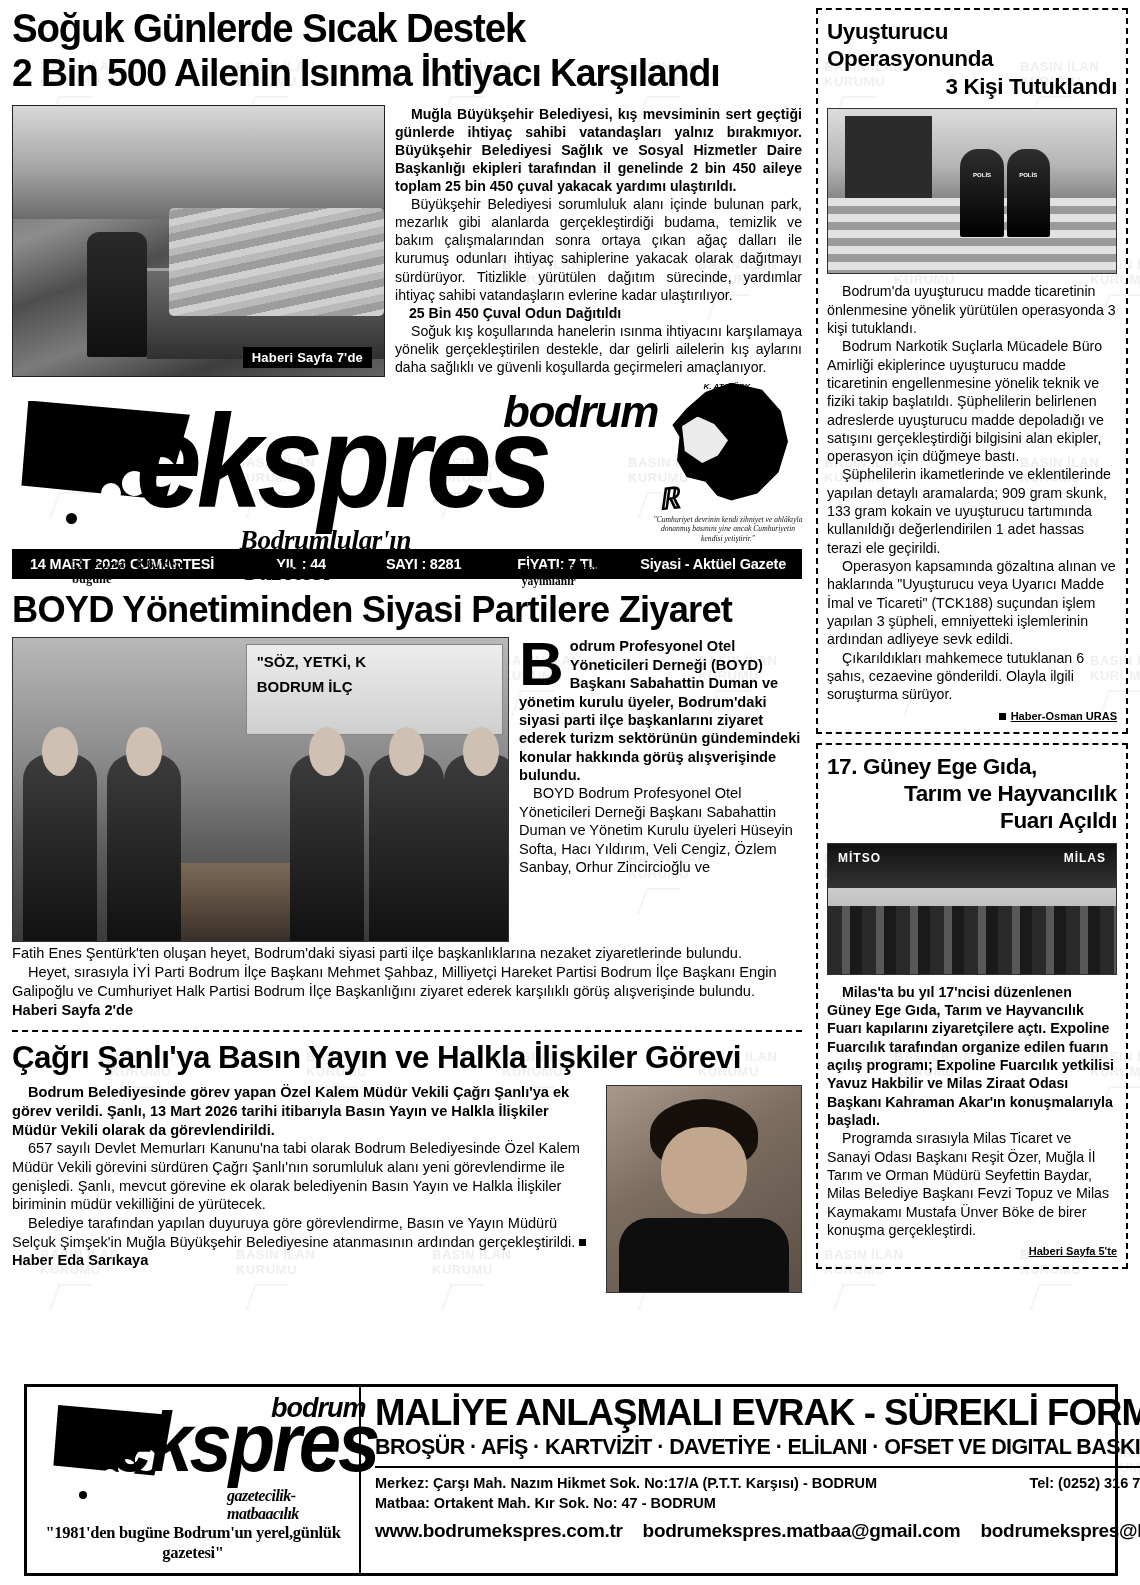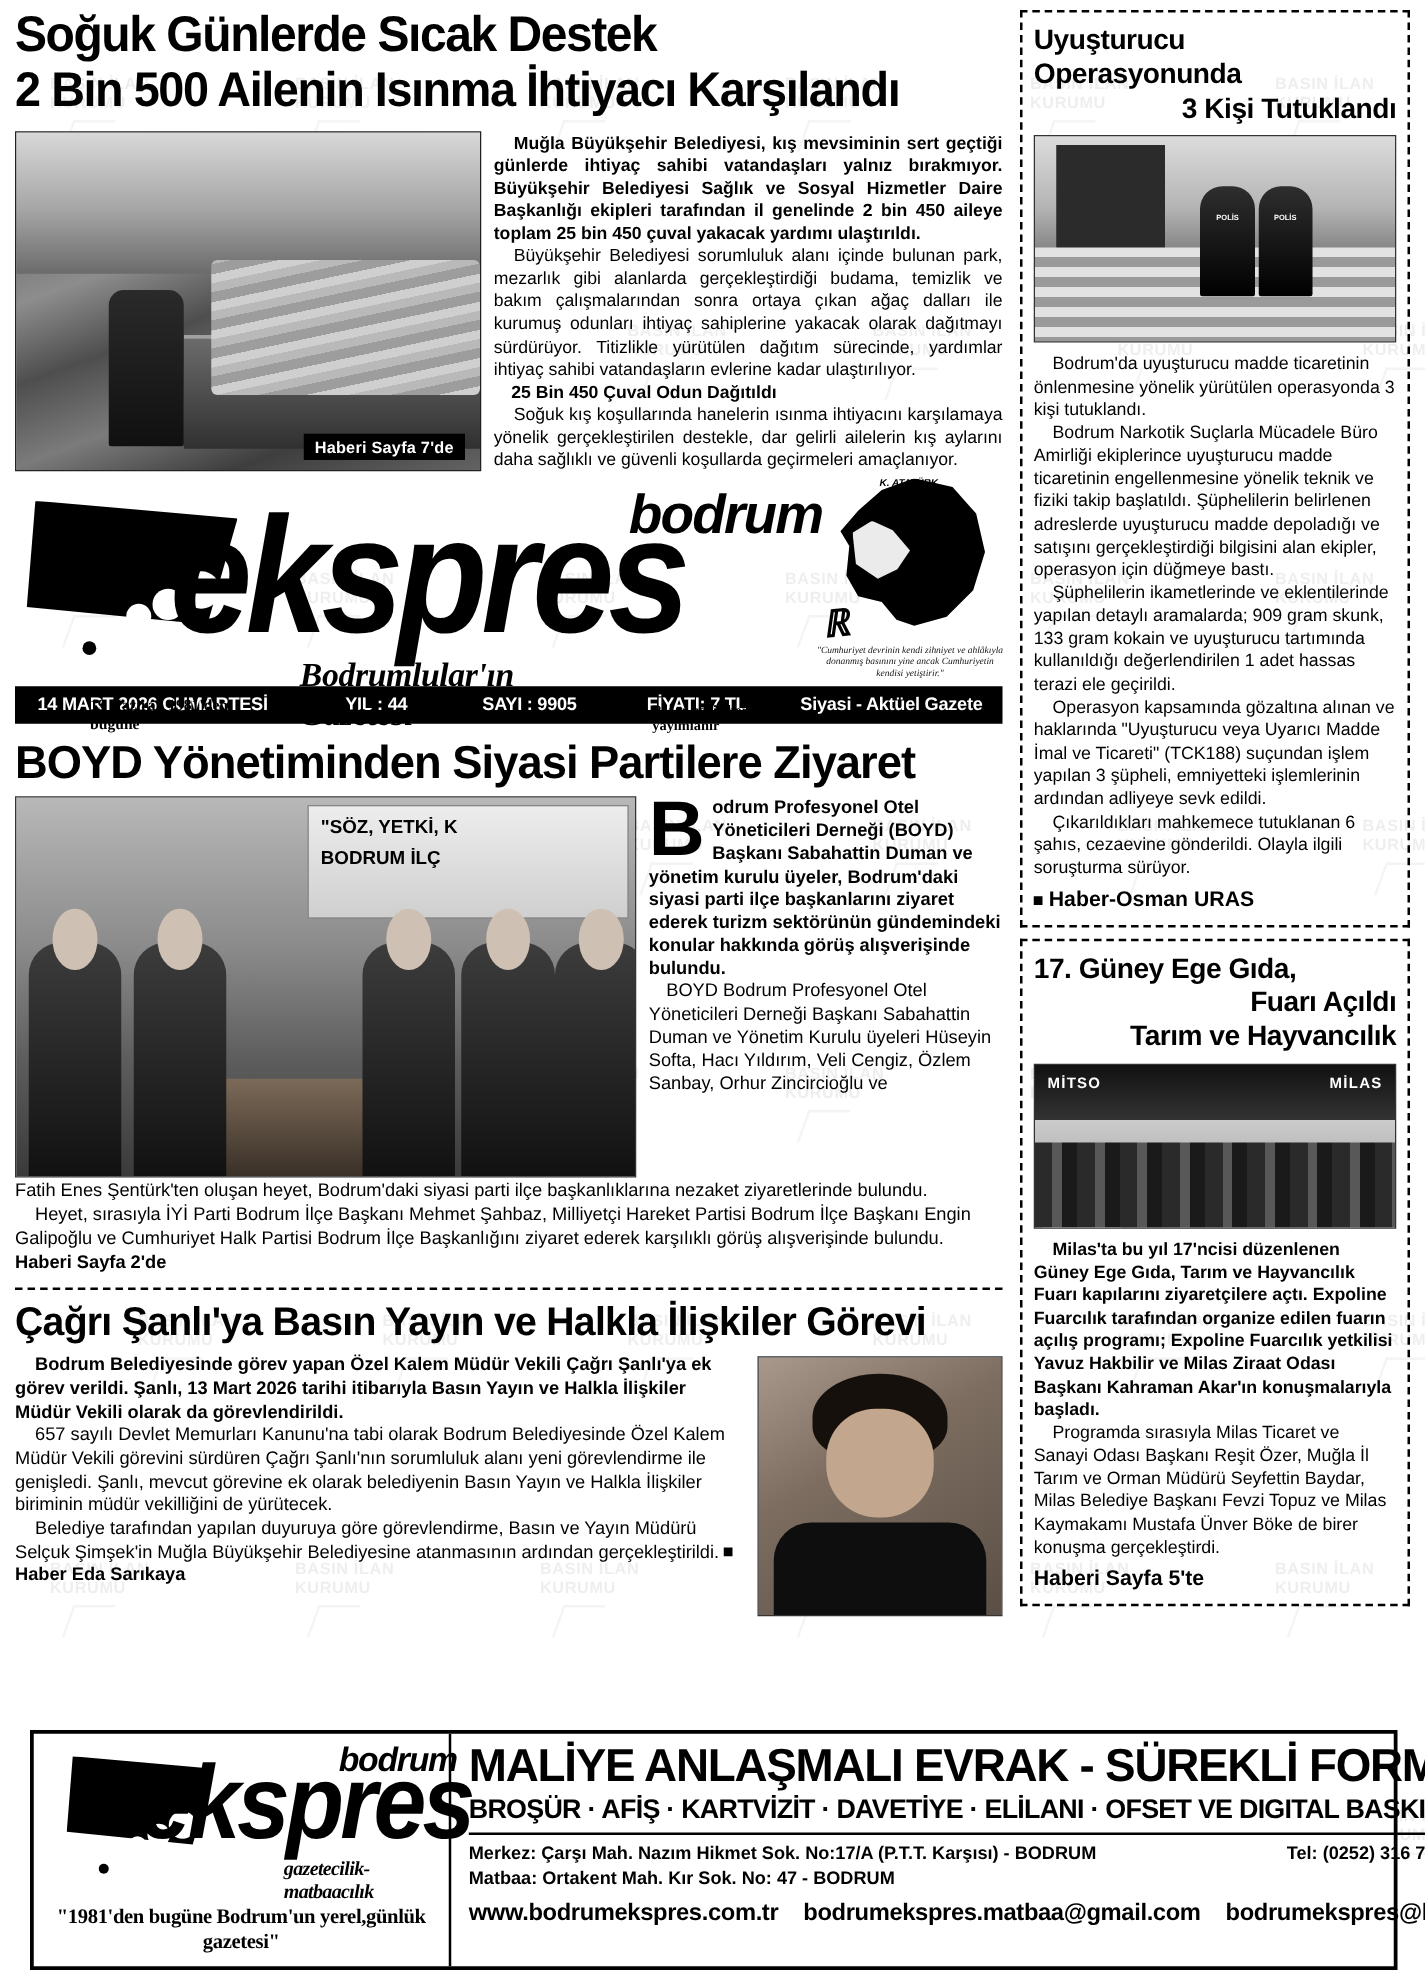--- a/index.html
+++ b/index.html
@@ -226,21 +226,21 @@
   .side-photo .door{ position:absolute; left:6%; top:4%; width:30%; height:56%; background:#2b2b2b; }
   .side-photo .of1,.side-photo .of2{ position:absolute; bottom:22%; width:15%; height:54%;
     background:linear-gradient(#2e2e2e,#000); border-radius:18px 18px 2px 2px; }
   .side-photo .of1{ left:46%; } .side-photo .of2{ left:62%; }
   .side-photo .of1::after,.side-photo .of2::after{
     content:"POLİS"; position:absolute; left:0; top:26%; width:100%; text-align:center;
     color:#fff; font-size:6px; font-weight:700; }
   .side-body { margin-top:8px; font-size:14.2px; line-height:1.29; }
   .side-body p { margin:0; text-indent:15px; }
   .side-body p.b { font-weight:700; }
-  .side-byline { text-align:left; font-weight:700; font-size:17px; margin-top:6px; }
+  .side-byline { text-align:right; font-weight:700; font-size:11px; margin-top:6px;text-decoration:underline; }
 
   .fair-photo { margin-top:8px; height:132px; border:1px solid #333; position:relative; overflow:hidden;
     background:linear-gradient(#e8e8e8,#c2c2c2 45%,#8f8f8f); }
   .fair-photo .sign{ position:absolute; left:0; top:0; width:100%; height:34%;
     background:linear-gradient(#111,#333); }
   .fair-photo .sign span{ color:#fff; font-weight:700; font-size:12px;
     position:absolute; top:7px; letter-spacing:1px; }
   .fair-photo .sign .s1{ left:10px; } .fair-photo .sign .s2{ right:10px; }
   .fair-photo .crowd{ position:absolute; bottom:0; left:0; width:100%; height:52%;
     background:repeating-linear-gradient(90deg,#2a2a2a 0 14px,#585858 14px 22px,#1a1a1a 22px 34px); }
@@ -477,21 +477,21 @@
         <div class="ata-face"></div>
         <div class="ata-sign">ℝ</div>
         <div class="ata-quote">"Cumhuriyet devrinin kendi zihniyet ve ahlâkıyla donanmış basınını yine ancak Cumhuriyetin kendisi yetiştirir."</div>
         <div class="ata-name">K. ATATÜRK</div>
       </div>
     </div>
 
     <div class="infobar">
       <span class="sp g1">14 MART 2026 CUMARTESİ</span>
       <span class="sp g2">YIL : 44</span>
-      <span class="sp g3">SAYI : 9905</span>
+      <span class="sp g3">SAYI : 8281</span>
       <span class="sp g4">FİYATI: 7 TL</span>
       <span class="sp g5">Siyasi - Aktüel Gazete</span>
     </div>
 
     <div>
       <h2 class="boyd-head">BOYD Yönetiminden Siyasi Partilere Ziyaret</h2>
       <div class="boyd-body">
         <div class="boyd-photo">
           <div class="banner">
             <b>"SÖZ, YETKİ, K</b>
@@ -557,22 +557,22 @@
         <p>Çıkarıldıkları mahkemece tutuklanan 6 şahıs, cezaevine gönderildi. Olayla ilgili soruşturma sürüyor.</p>
       </div>
       <div class="side-byline">
         <span class="sq"></span><span>Haber-Osman URAS</span>
       </div>
     </div>
 
     <div class="side-box">
       <div class="side-head">
         <span>17. Güney Ege Gıda,</span>
+        <span class="l2">Tarım ve Hayvancılık</span>
         <span class="l2">Fuarı Açıldı</span>
-        <span class="l2">Tarım ve Hayvancılık</span>
       </div>
       <div class="fair-photo">
         <div class="sign">
           <span class="s1">MİTSO</span>
           <span class="s2">MİLAS</span>
         </div>
         <div class="stand"></div>
         <div class="crowd"></div>
       </div>
       <div class="side-body">

